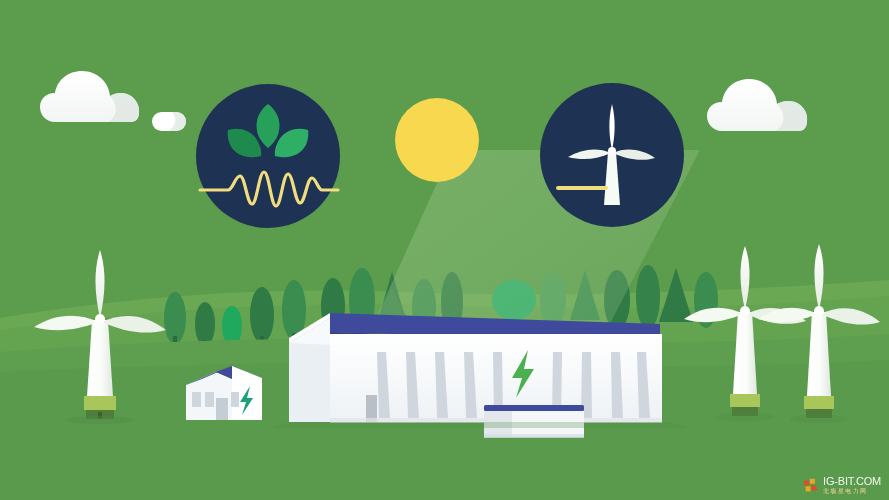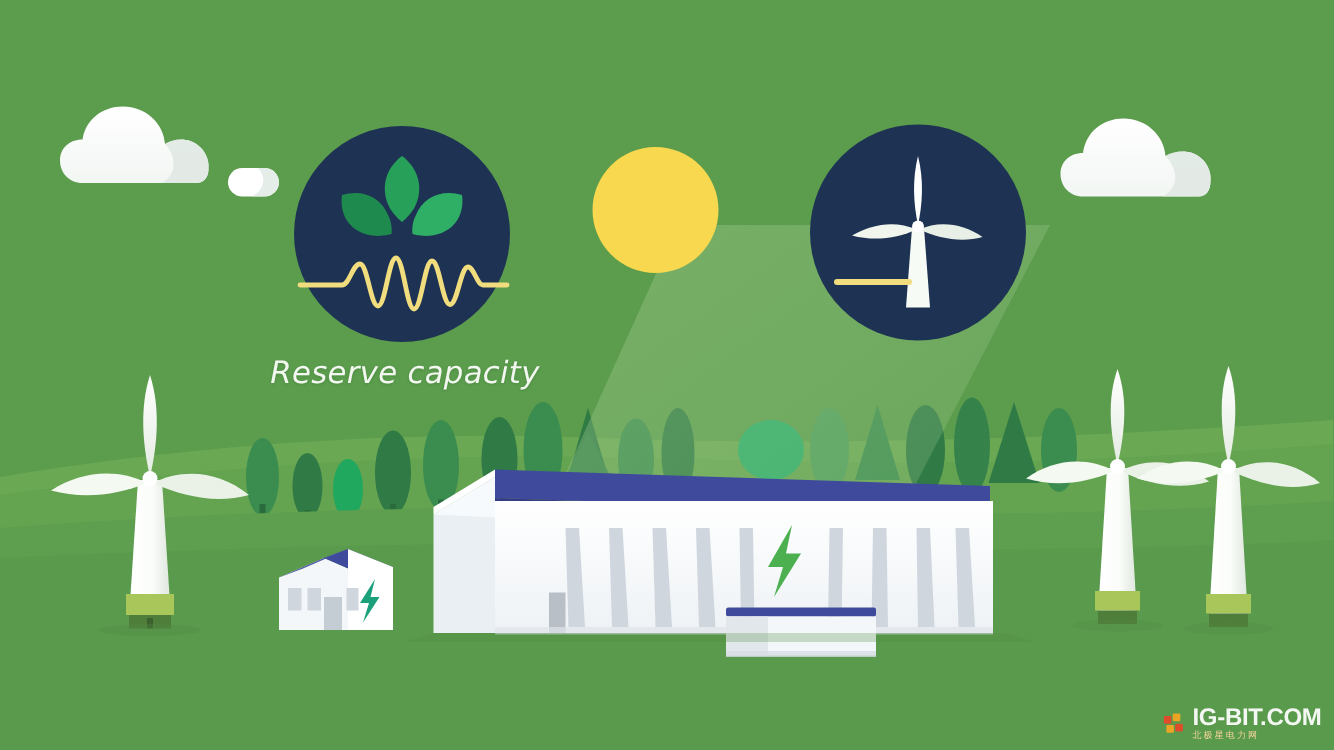--- a/index.html
+++ b/index.html
@@ -60,22 +60,22 @@
     height: 17px;
     display: block;
   }
   #watermark .wm-text {
     display: flex;
     flex-direction: column;
     line-height: 1;
   }
   #watermark .wm-main {
     font-family: "Liberation Sans", sans-serif;
-    font-weight: bold;
-    font-size: 16px;
+    font-weight: normal;
+    font-size: 11px;
     color: #ffffff;
     letter-spacing: -0.2px;
   }
   #watermark .wm-sub {
     font-family: "DejaVu Sans", sans-serif;
     font-size: 6px;
     color: #ffd9a0;
     letter-spacing: 1.4px;
     margin-top: 1px;
   }
@@ -282,21 +282,20 @@
       <rect x="216" y="398" width="12" height="22" fill="#c4ccd4"></rect>
       <path d="M250,386 L240,402 L246,402 L242,415 L253,398 L247,398 Z" fill="#1aa07a"></path>
     </g>
 
     <ellipse cx="100" cy="420" rx="34" ry="4" fill="#4f8c44" opacity="0.35"></ellipse>
     <ellipse cx="745" cy="417" rx="30" ry="4" fill="#4f8c44" opacity="0.3"></ellipse>
     <ellipse cx="819" cy="419" rx="30" ry="4" fill="#4f8c44" opacity="0.3"></ellipse>
     <path d="M289,422 L670,422 L690,428 L270,428 Z" fill="#4f8c44" opacity="0.28"></path>
   </svg>
 
-  <div class="label" id="label-reserve">Reserve capacity</div>
 
 
   <div id="watermark">
     <svg class="wm-logo" viewBox="0 0 20 20">
       <rect x="1" y="4" width="6" height="6" rx="1" fill="#e8472a"></rect>
       <rect x="8" y="2" width="6" height="6" rx="1" fill="#f5a623"></rect>
       <rect x="3" y="11" width="6" height="6" rx="1" fill="#f5a623"></rect>
       <rect x="10" y="10" width="6" height="6" rx="1" fill="#e8472a"></rect>
     </svg>
     <span class="wm-text">

